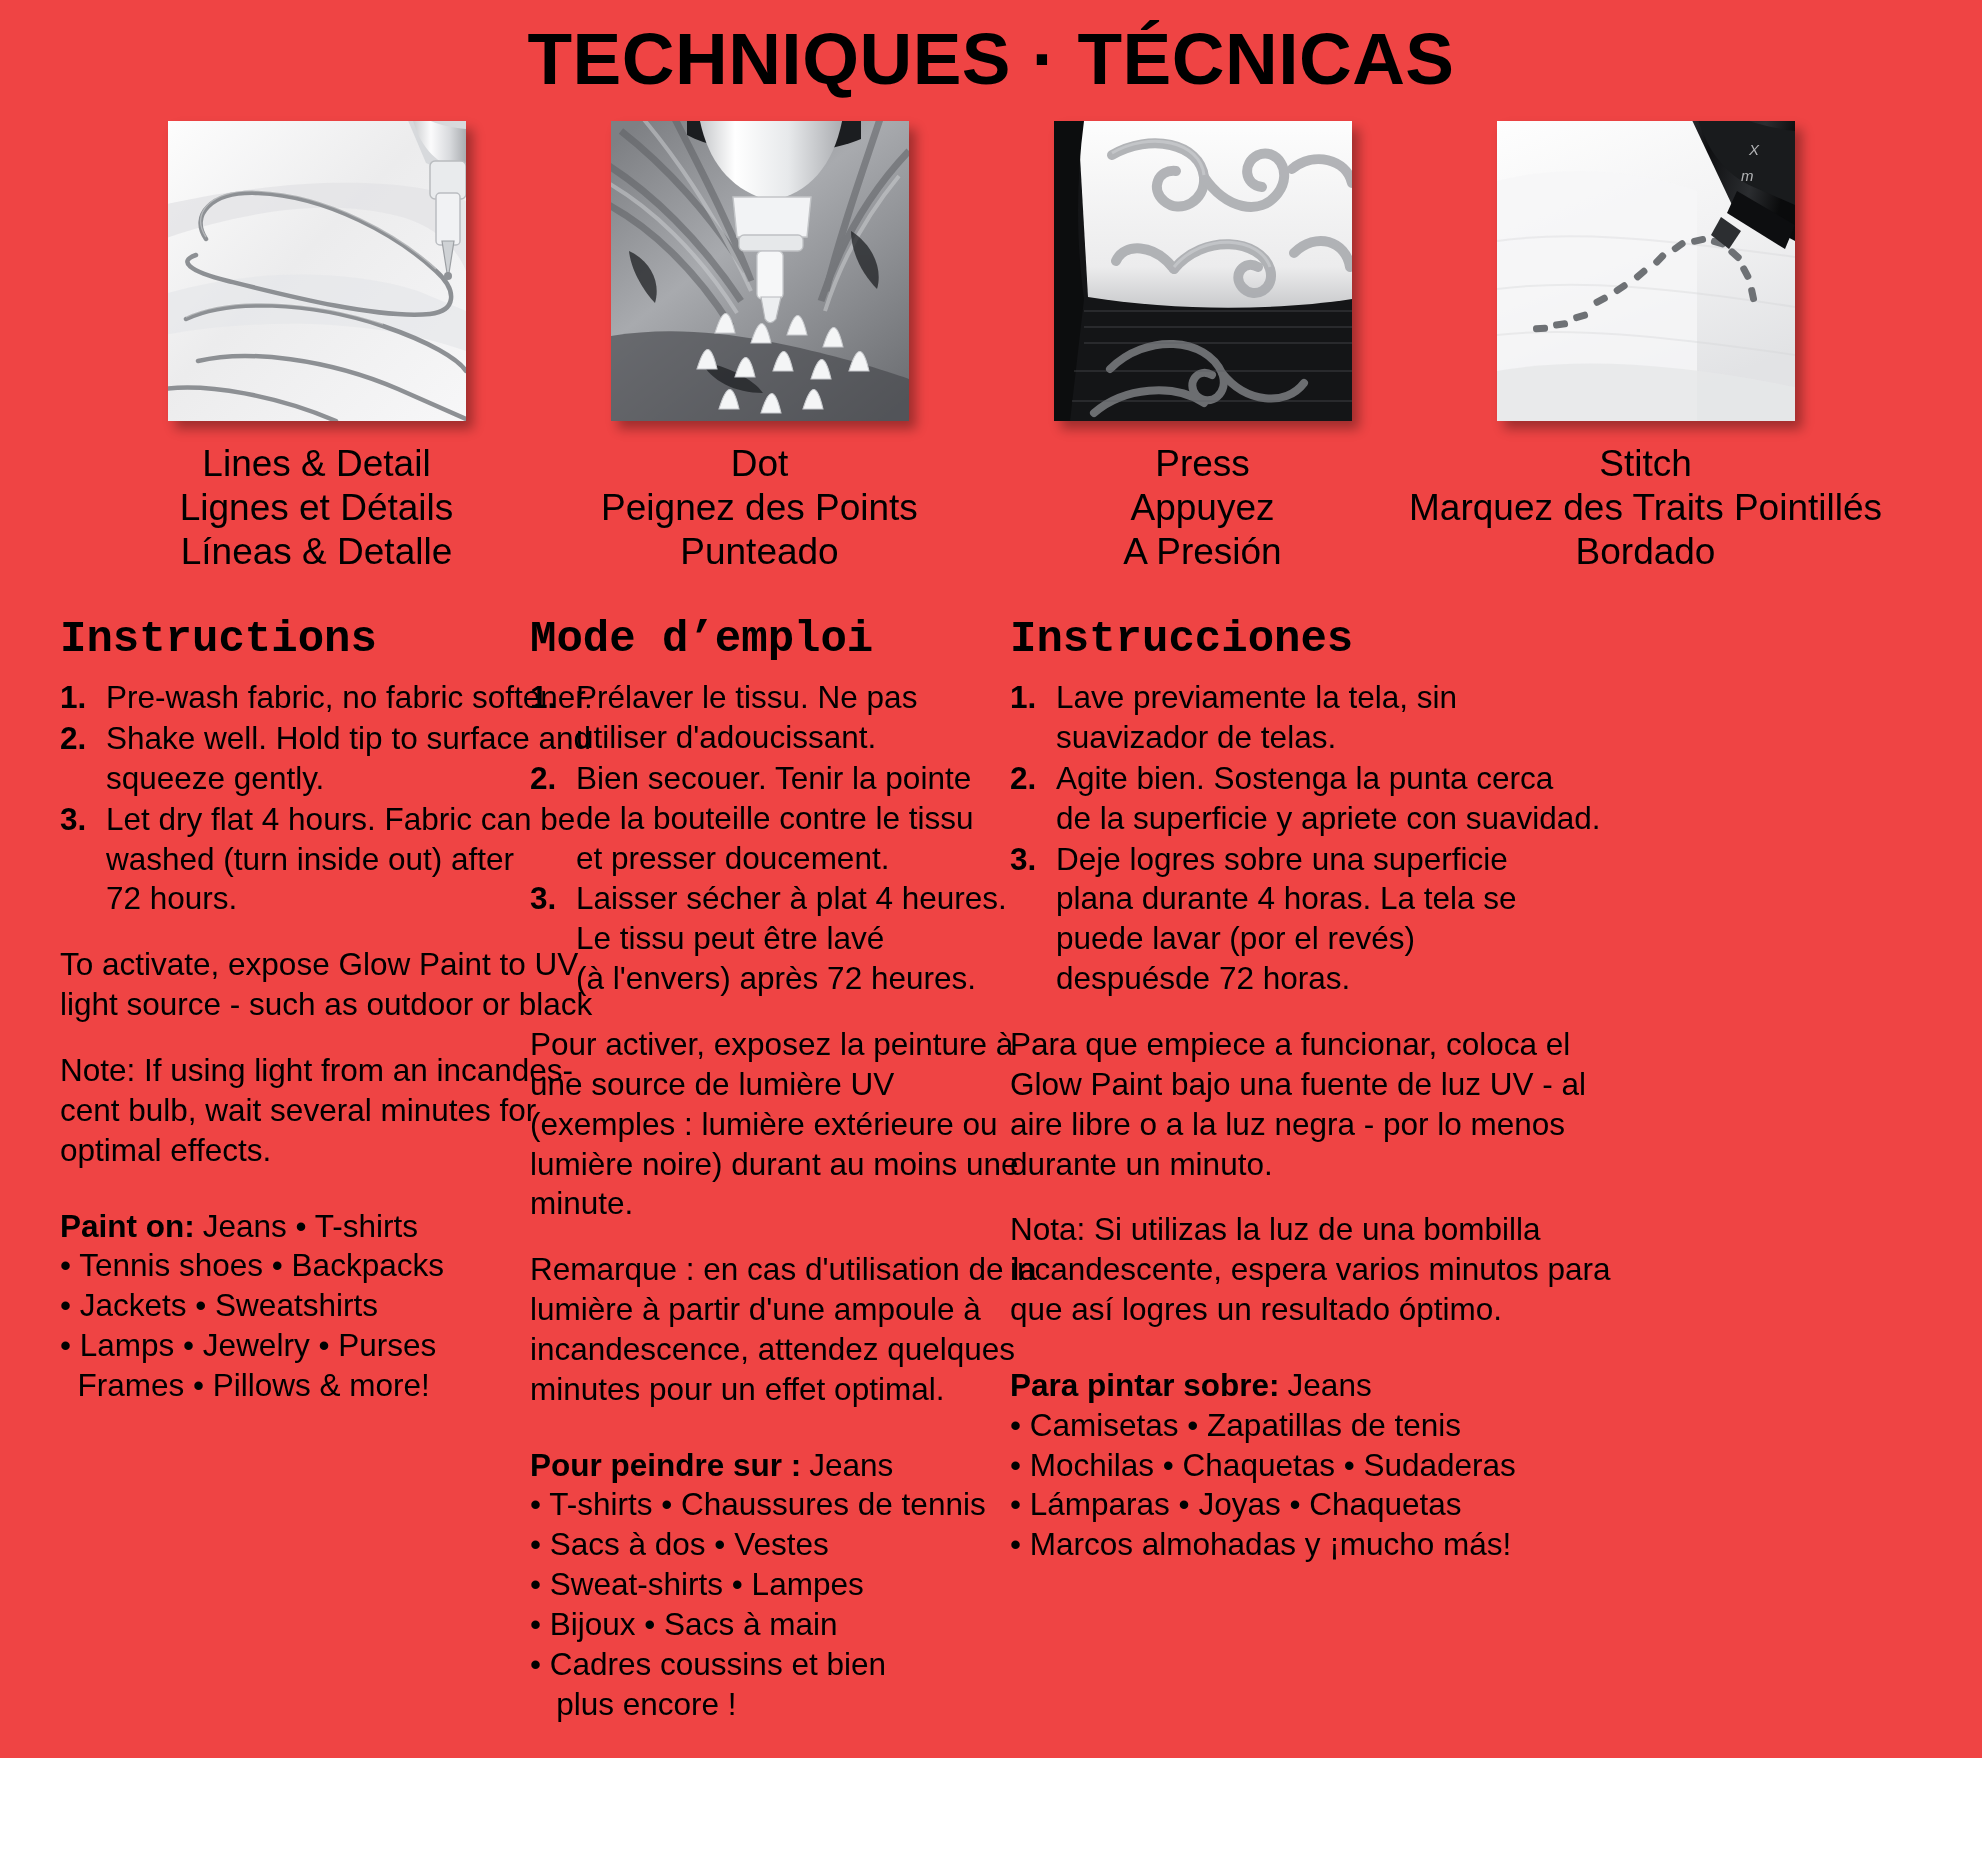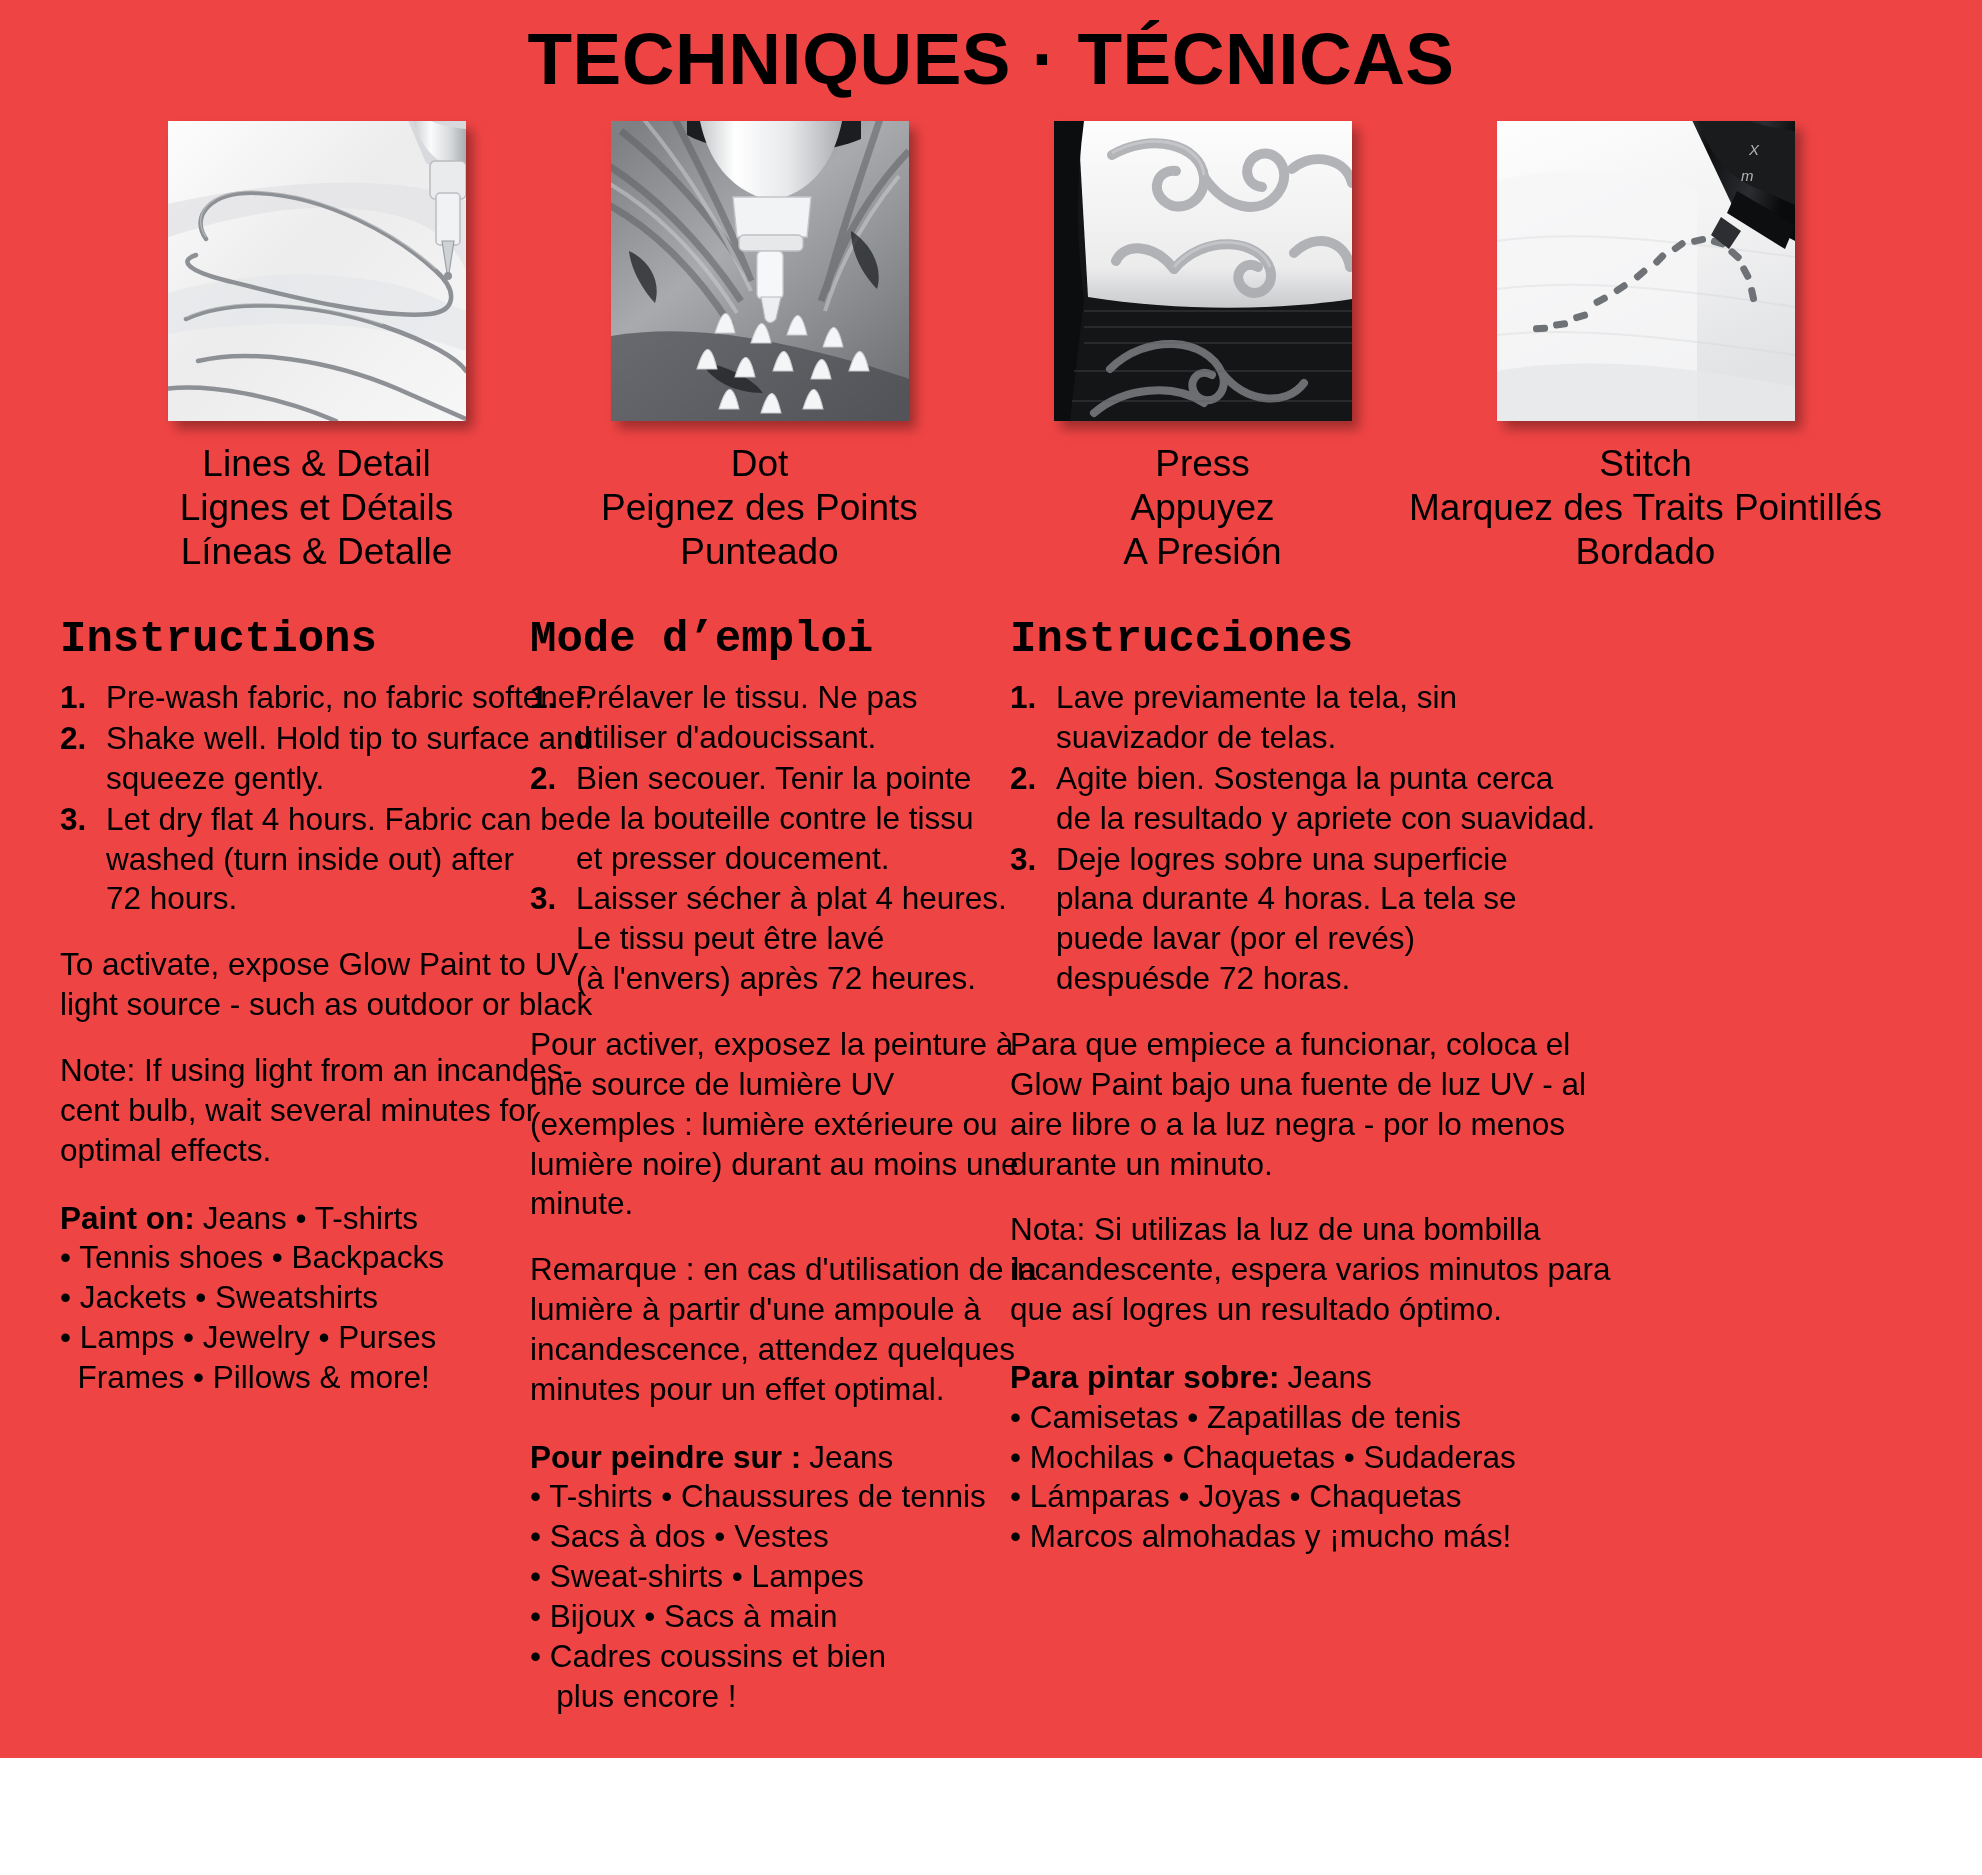--- a/index.html
+++ b/index.html
@@ -109,21 +109,21 @@
 
   .para {
     font-size: 31.5px;
     line-height: 1.265;
     margin-top: 26px;
   }
 
   .paint-block {
     font-size: 31.5px;
     line-height: 1.265;
-    margin-top: 28px;
+    margin-top: 36px;
   }
   .paint-block .lead { font-weight: bold; }
 
   .nowrap-line { white-space: nowrap; display: block; }
 
   .sp { display: inline-block; width: 8px; }
 </style>
 </head>
 <body>
 
@@ -448,21 +448,21 @@
       <div class="col-head">Instrucciones</div>
       <ol class="steps">
         <li>
           <span class="num">1.</span>
           <span class="nowrap-line">Lave previamente la tela, sin</span>
           <span class="nowrap-line">suavizador de telas.</span>
         </li>
         <li>
           <span class="num">2.</span>
           <span class="nowrap-line">Agite bien. Sostenga la punta cerca</span>
-          <span class="nowrap-line">de la resultado y apriete con suavidad.</span>
+          <span class="nowrap-line">de la superficie y apriete con suavidad.</span>
         </li>
         <li>
           <span class="num">3.</span>
           <span class="nowrap-line">Deje logres sobre una superficie</span>
           <span class="nowrap-line">plana durante 4 horas. La tela se</span>
           <span class="nowrap-line">puede lavar (por el revés)</span>
           <span class="nowrap-line">despuésde 72 horas.</span>
         </li>
       </ol>
       <div class="para">

